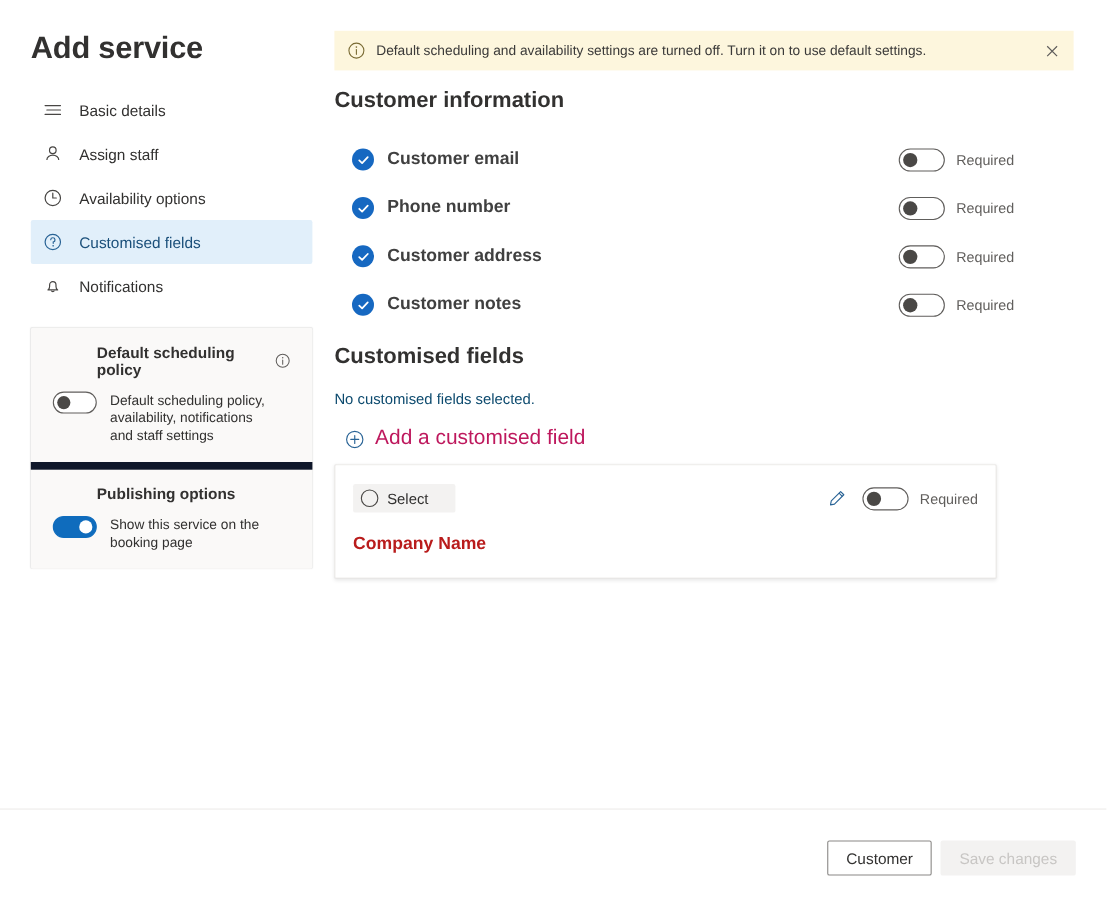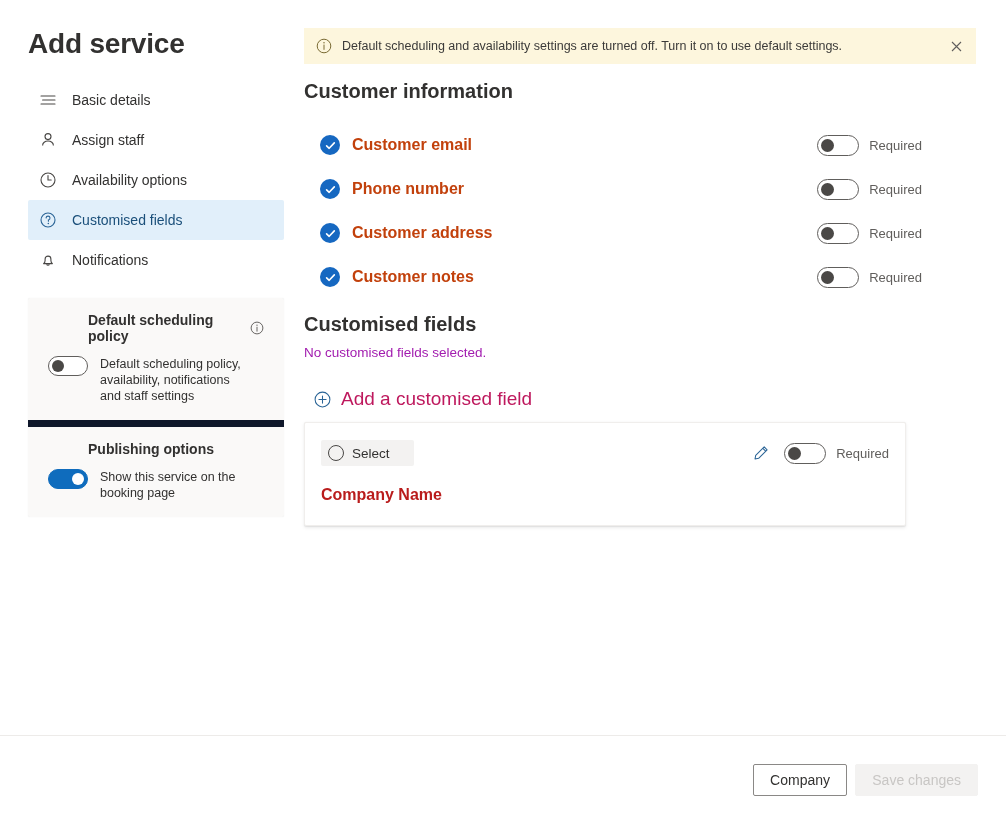--- a/index.html
+++ b/index.html
@@ -245,40 +245,40 @@
     background: #1668c1;
     display: flex;
     align-items: center;
     justify-content: center;
     flex: none;
     margin-right: 12px;
   }
   .ci-label {
     font-size: 16px;
     font-weight: 600;
-    color: #c2410c;
+    color: #404040;
     flex: 1;
   }
   .ci-req {
     display: flex;
     align-items: center;
     flex: none;
   }
   .req-text {
     font-size: 13px;
     color: #605e5c;
     margin-left: 10px;
   }
 
   .empty-note {
     position: absolute;
     left: 0;
-    top: 345px;
+    top: 355px;
     font-size: 13.5px;
-    color: #a21caf;
+    color: #0c4a6e;
   }
 
   .add-link {
     position: absolute;
     left: 10px;
     top: 386px;
     display: inline-flex;
     align-items: center;
     color: #2a6496;
     cursor: pointer;
@@ -628,15 +628,15 @@
           <span class="req-text">Required</span>
         </span>
       </div>
       <div class="cf-name">Company Name</div>
     </div>
 
   </div>
 </div>
 
 <div class="footer">
-  <div class="btn btn-discard">Company</div>
+  <div class="btn btn-discard">Customer</div>
   <div class="btn btn-save">Save changes</div>
 </div>
 
 </body></html>

